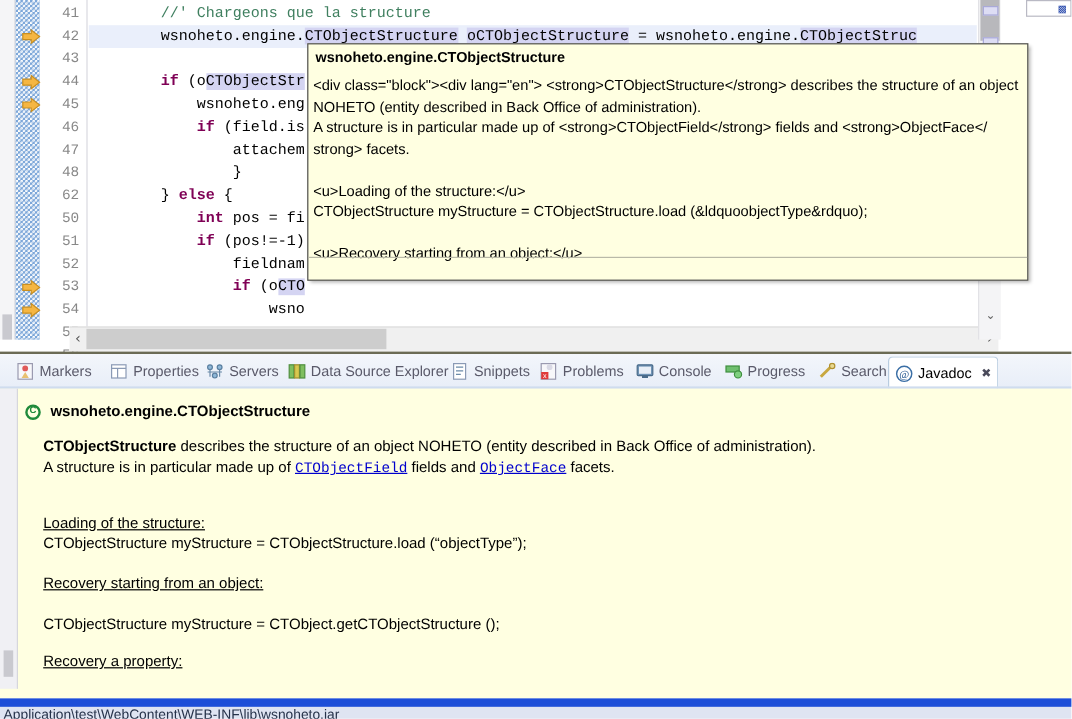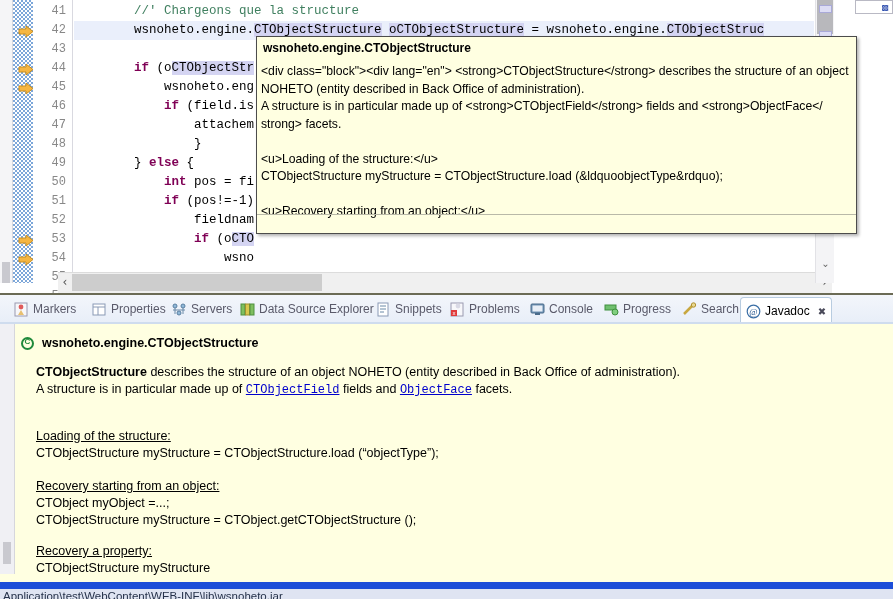--- a/index.html
+++ b/index.html
@@ -112,21 +112,21 @@
     </div>
   <div id="line-numbers">
       <div class="lnum" style="top: 2px; margin-left: 24px;">41</div>
       <div class="lnum" style="top: 21px;">42</div>
       <div class="lnum" style="top: 40px;">43</div>
       <div class="lnum" style="top: 59px;">44</div>
       <div class="lnum" style="top: 78px;">45</div>
       <div class="lnum" style="top: 97px;">46</div>
       <div class="lnum" style="top: 116px;">47</div>
       <div class="lnum" style="top: 135px; font-family: Liberation Mono, monospace;">48</div>
-      <div class="lnum" style="top: 154px;">49</div>
+      <div class="lnum" style="top: 154px;">62</div>
       <div class="lnum" style="top: 173px;">50</div>
       <div class="lnum" style="top: 192px;">51</div>
       <div class="lnum" style="top: 211px;">52</div>
       <div class="lnum" style="top: 230px;">53</div>
       <div class="lnum" style="top: 249px;">54</div>
       <div class="lnum" style="top: 268px;">55</div>
       <div class="lnum" style="top: 287px;">56</div>
     </div>
   <div id="gutter-sep"></div>
   <div class="hl-line" style="top: 21px;"></div>
@@ -262,23 +262,21 @@
   <div id="jd-content">
     <div id="jd-header">
       <span id="jd-class-icon"></span>
       <span id="jd-title">wsnoheto.engine.CTObjectStructure</span>
     </div>
   <div class="jd-p" style="top: 40px;"><span class="jd-b">CTObjectStructure</span><span> describes the structure of an object NOHETO (entity described in Back Office of administration).</span></div>
       <div class="jd-p" style="top: 57px;"><span>A structure is in particular made up of </span><span class="jd-link">CTObjectField</span><span> fields and </span><span class="jd-link">ObjectFace</span><span> facets.</span></div>
       <div class="jd-p" style="top: 104px;"><span class="jd-u">Loading of the structure:</span></div>
       <div class="jd-p" style="top: 121px;"><span>CTObjectStructure myStructure = CTObjectStructure.load (“objectType”);</span></div>
       <div class="jd-p" style="top: 154px;"><span class="jd-u">Recovery starting from an object:</span></div>
-      <div class="jd-p" style="top: 171px;"><span>CTObject myObject =...;</span></div>
       <div class="jd-p" style="top: 188px;"><span>CTObjectStructure myStructure = CTObject.getCTObjectStructure ();</span></div>
       <div class="jd-p" style="top: 219px;"><span class="jd-u">Recovery a property:</span></div>
-      <div class="jd-p" style="top: 236px;"><span>CTObjectStructure myStructure</span></div>
       <div class="jd-p" style="top: 253px;"></div>
     </div>
 </div>
 
 <div id="statusbar">
   <span id="status-text">Application\test\WebContent\WEB-INF\lib\wsnoheto.jar</span>
 </div>
 
 </body></html>

